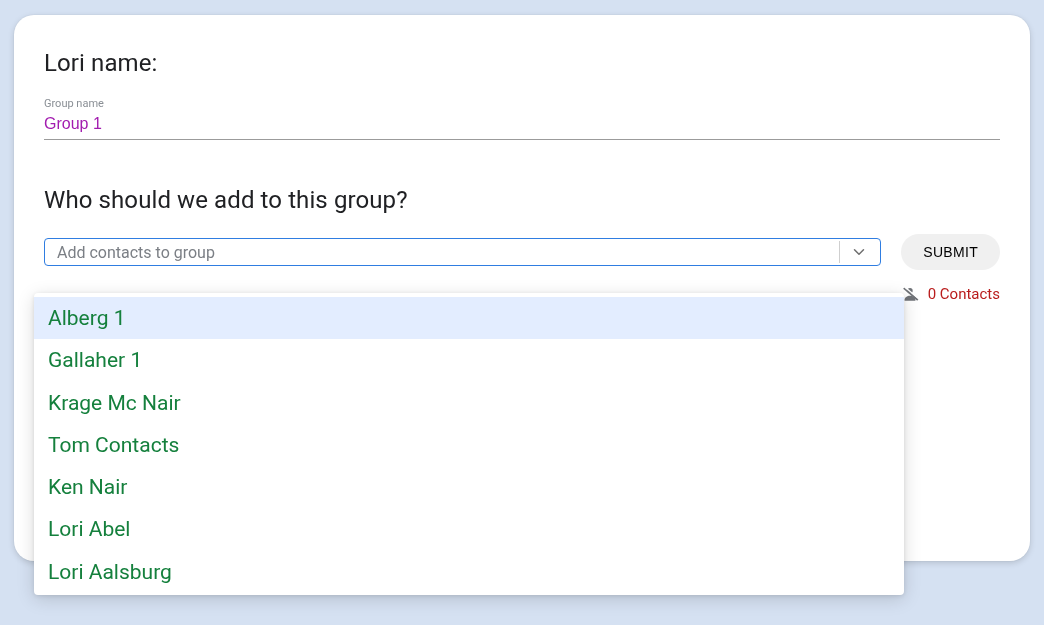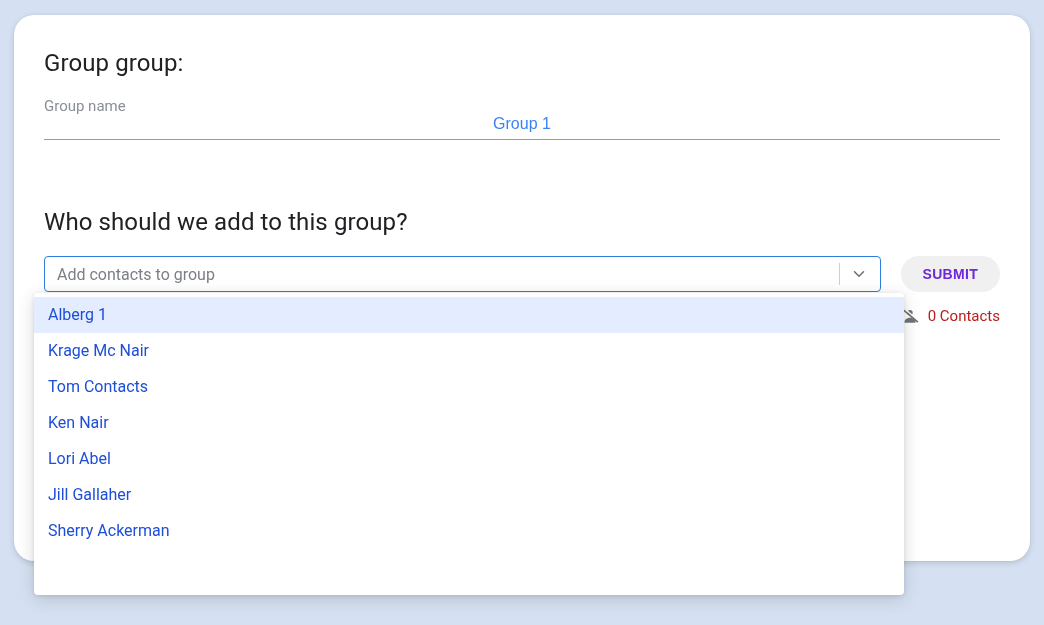--- a/index.html
+++ b/index.html
@@ -29,56 +29,55 @@
     padding: 34px 30px 0 30px;
   }
   h1.section-title {
     font-size: 24px;
     font-weight: 400;
     color: #202124;
     margin: 0 0 24px 0;
     letter-spacing: 0.1px;
   }
   h1.section-title.add {
-    margin-top: 68px;
+    margin-top: 46px;
     margin-bottom: 20px;
   }
   .textfield {
     position: relative;
     margin-top: 4px;
   }
   .textfield .floating-label {
     position: absolute;
     top: -4px;
     left: 0;
-    font-size: 15px;
+    font-size: 11px;
     color: #8a8f95;
   }
   .textfield input[type="text"] {
     width: 100%;
     border: none;
     border-bottom: 1px solid #9b9b9b;
     font-size: 16px;
-    color: #3b82f6;
+    color: #a21caf;
     padding: 14px 0 6px 0;
     outline: none;
     background: transparent;
-    text-align: center;
   }
   .select-row {
     display: flex;
     align-items: center;
     gap: 20px;
   }
   .select {
     position: relative;
     flex: 1 1 auto;
     border: 1.5px solid #2f7de1;
     border-radius: 4px;
-    height: 36px;
+    height: 28px;
     display: flex;
     align-items: center;
     padding: 0 12px;
     background: #fff;
   }
   .select .placeholder {
     color: #7b7f85;
     font-size: 16px;
     flex: 1 1 auto;
   }
@@ -88,27 +87,27 @@
     background: #cfcfcf;
     margin: 0 10px 0 4px;
   }
   .select .chevron {
     color: #6f6f6f;
     display: flex;
     align-items: center;
   }
   .submit-btn {
     background: #f0f0f0;
-    color: #6d28d9;
+    color: #000000;
     border: none;
     border-radius: 18px;
     height: 36px;
     padding: 2px 22px;
     font-size: 14px;
-    font-weight: 700;
+    font-weight: 400;
     letter-spacing: 0.3px;
     cursor: default;
   }
   .status-row {
     display: flex;
     align-items: center;
     gap: 8px;
     margin-top: 14px;
     justify-content: flex-end;
   }
@@ -133,43 +132,43 @@
     z-index: 10;
   }
   .dropdown-list {
     list-style: none;
     margin: 0;
     padding: 4px 0;
     height: 100%;
     overflow-y: auto;
   }
   .dropdown-list li {
-    font-size: 16px;
-    color: #1d4ed8;
+    font-size: 21px;
+    color: #15803d;
     padding: 8px 14px;
     cursor: pointer;
     line-height: 1.25;
   }
   .dropdown-list li.highlight {
     background: #e3edff;
   }
   
   .dropdown-list::-webkit-scrollbar { width: 10px; }
   .dropdown-list::-webkit-scrollbar-track { background: transparent; }
   .dropdown-list::-webkit-scrollbar-thumb { background: #a7a9ac; border-radius: 5px; }
   .dropdown-list { scrollbar-width: thin; scrollbar-color: #a7a9ac transparent; }
 </style>
 </head>
 <body>
 
 <div class="stage">
 
   <div class="card">
 
-    <h1 class="section-title">Group group:</h1>
+    <h1 class="section-title">Lori name:</h1>
 
     <div class="textfield">
       <span class="floating-label">Group name</span>
       <input type="text" value="Group 1" style="">
     </div>
 
     <h1 class="section-title add">Who should we add to this group?</h1>
 
     <div class="select-row">
       <div class="select">
@@ -194,22 +193,23 @@
         </svg>
       </span>
       <span class="count">0 Contacts</span>
     </div>
 
   </div>
 
   <div class="dropdown">
     <ul class="dropdown-list">
         <li class="highlight">Alberg 1</li>
+        <li>Gallaher 1</li>
         <li>Krage Mc Nair</li>
         <li>Tom Contacts</li>
         <li>Ken Nair</li>
         <li>Lori Abel</li>
-        <li>Jill Gallaher</li>
+        <li>Lori Aalsburg</li>
         <li>Sherry Ackerman</li>
       </ul>
   </div>
 
 </div>
 
 </body></html>

